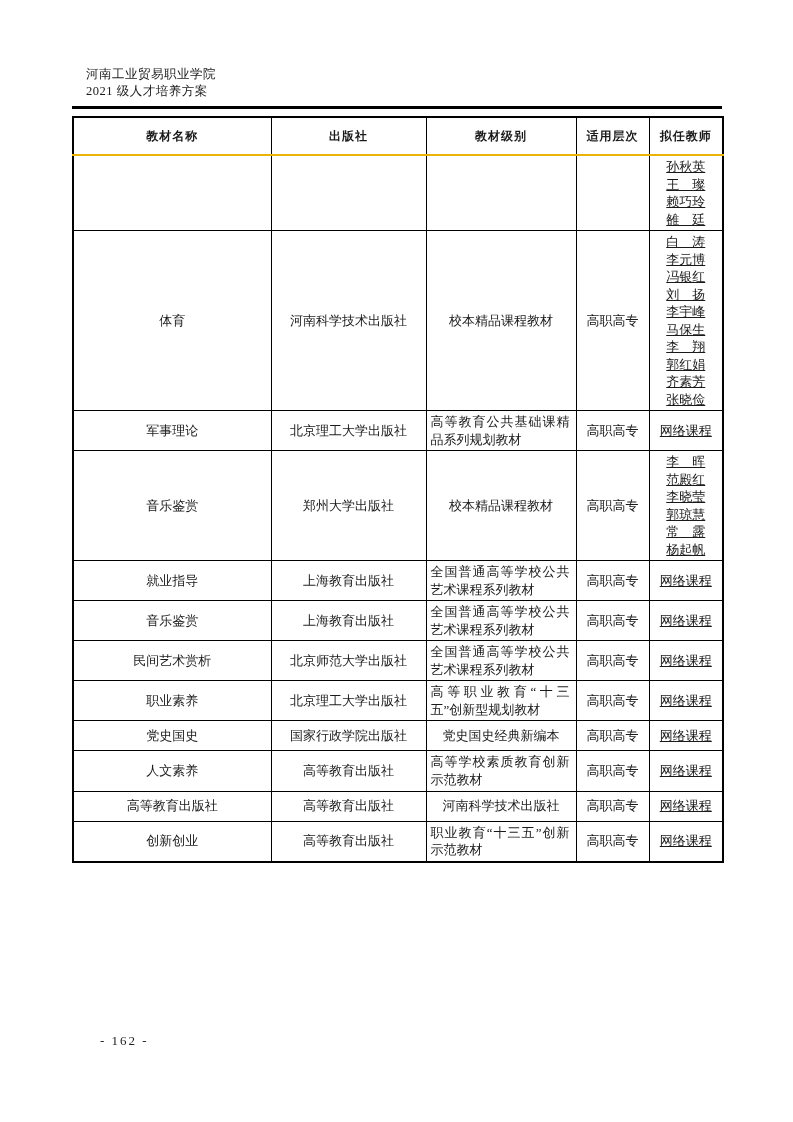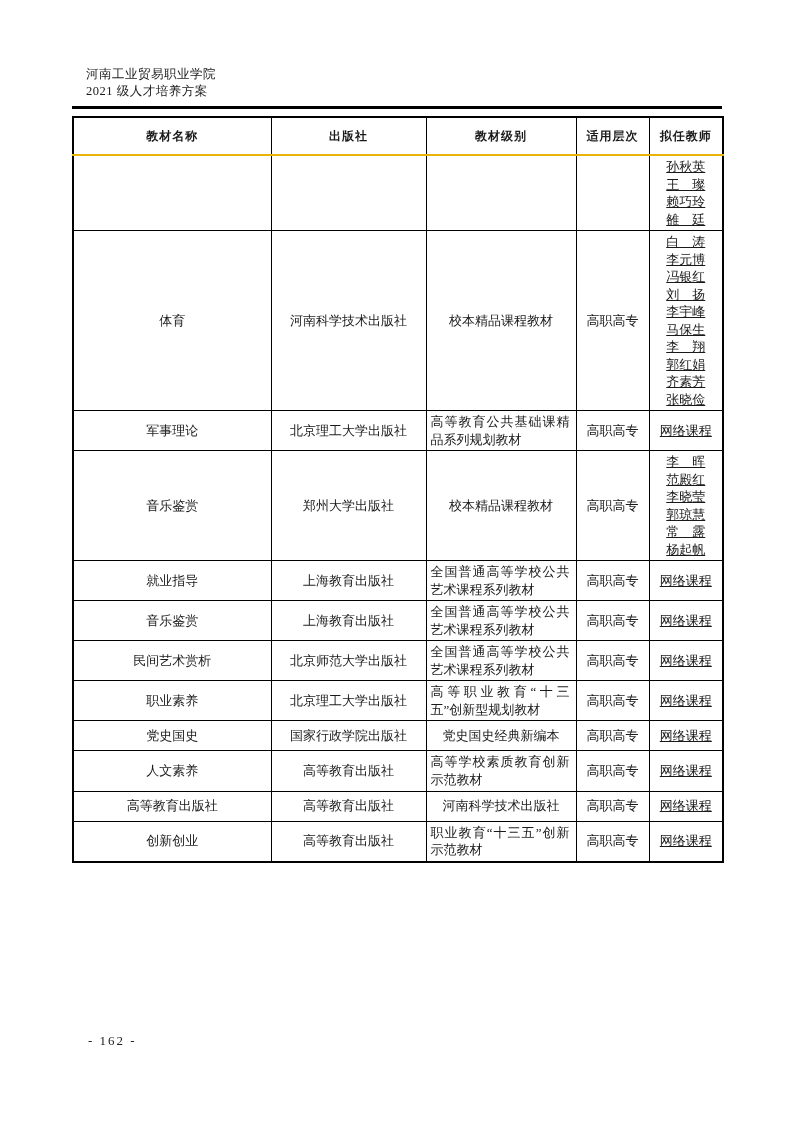--- a/index.html
+++ b/index.html
@@ -62,21 +62,21 @@
   col.c-teacher { width: 74px;  }
   td.level-cell.justify {
     text-align: justify;
     text-align-last: left;
     padding-right: 6px;
   }
   td.teachers-cell { padding-top: 3px; padding-bottom: 3px; }
   .teacher { line-height: 17.5px; white-space: nowrap; text-decoration: underline; }
   .doc-footer {
     position: absolute;
-    left: 88px;
+    left: 100px;
     top: 1033px;
     font-size: 13px;
     letter-spacing: 2px;
     color: #222;
   }
 </style>
 </head>
 <body>
 
 <div class="page">

